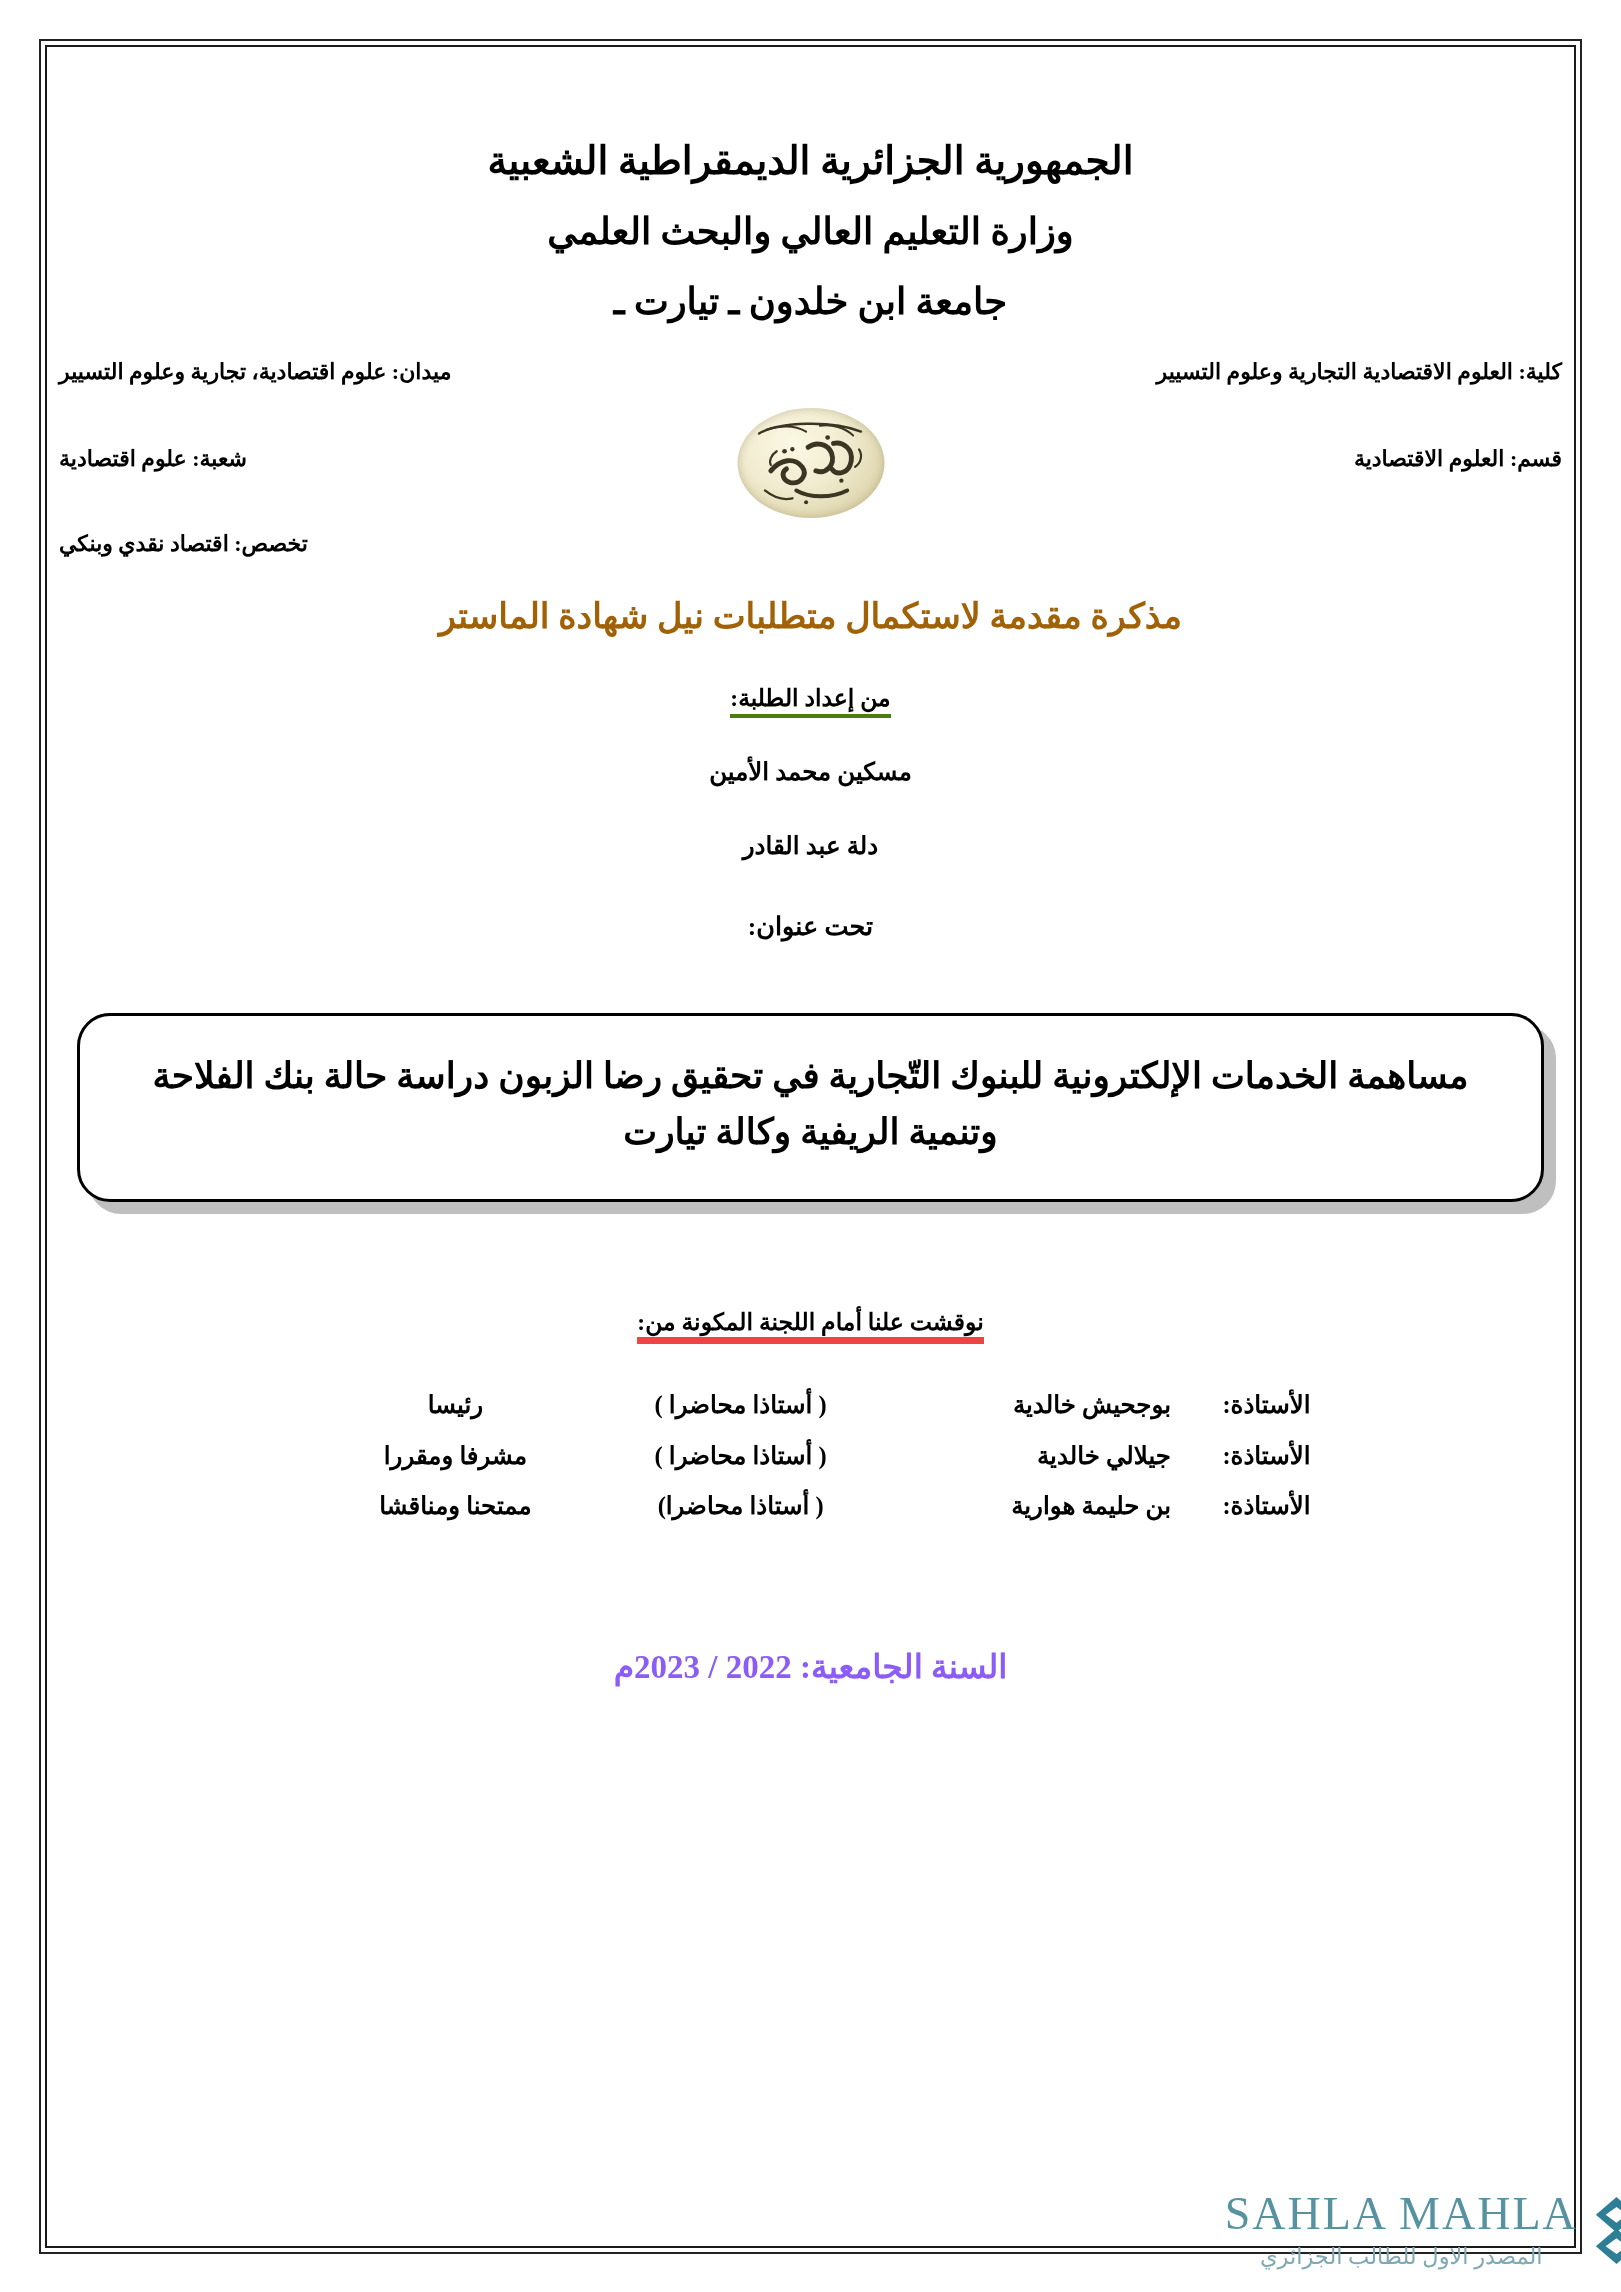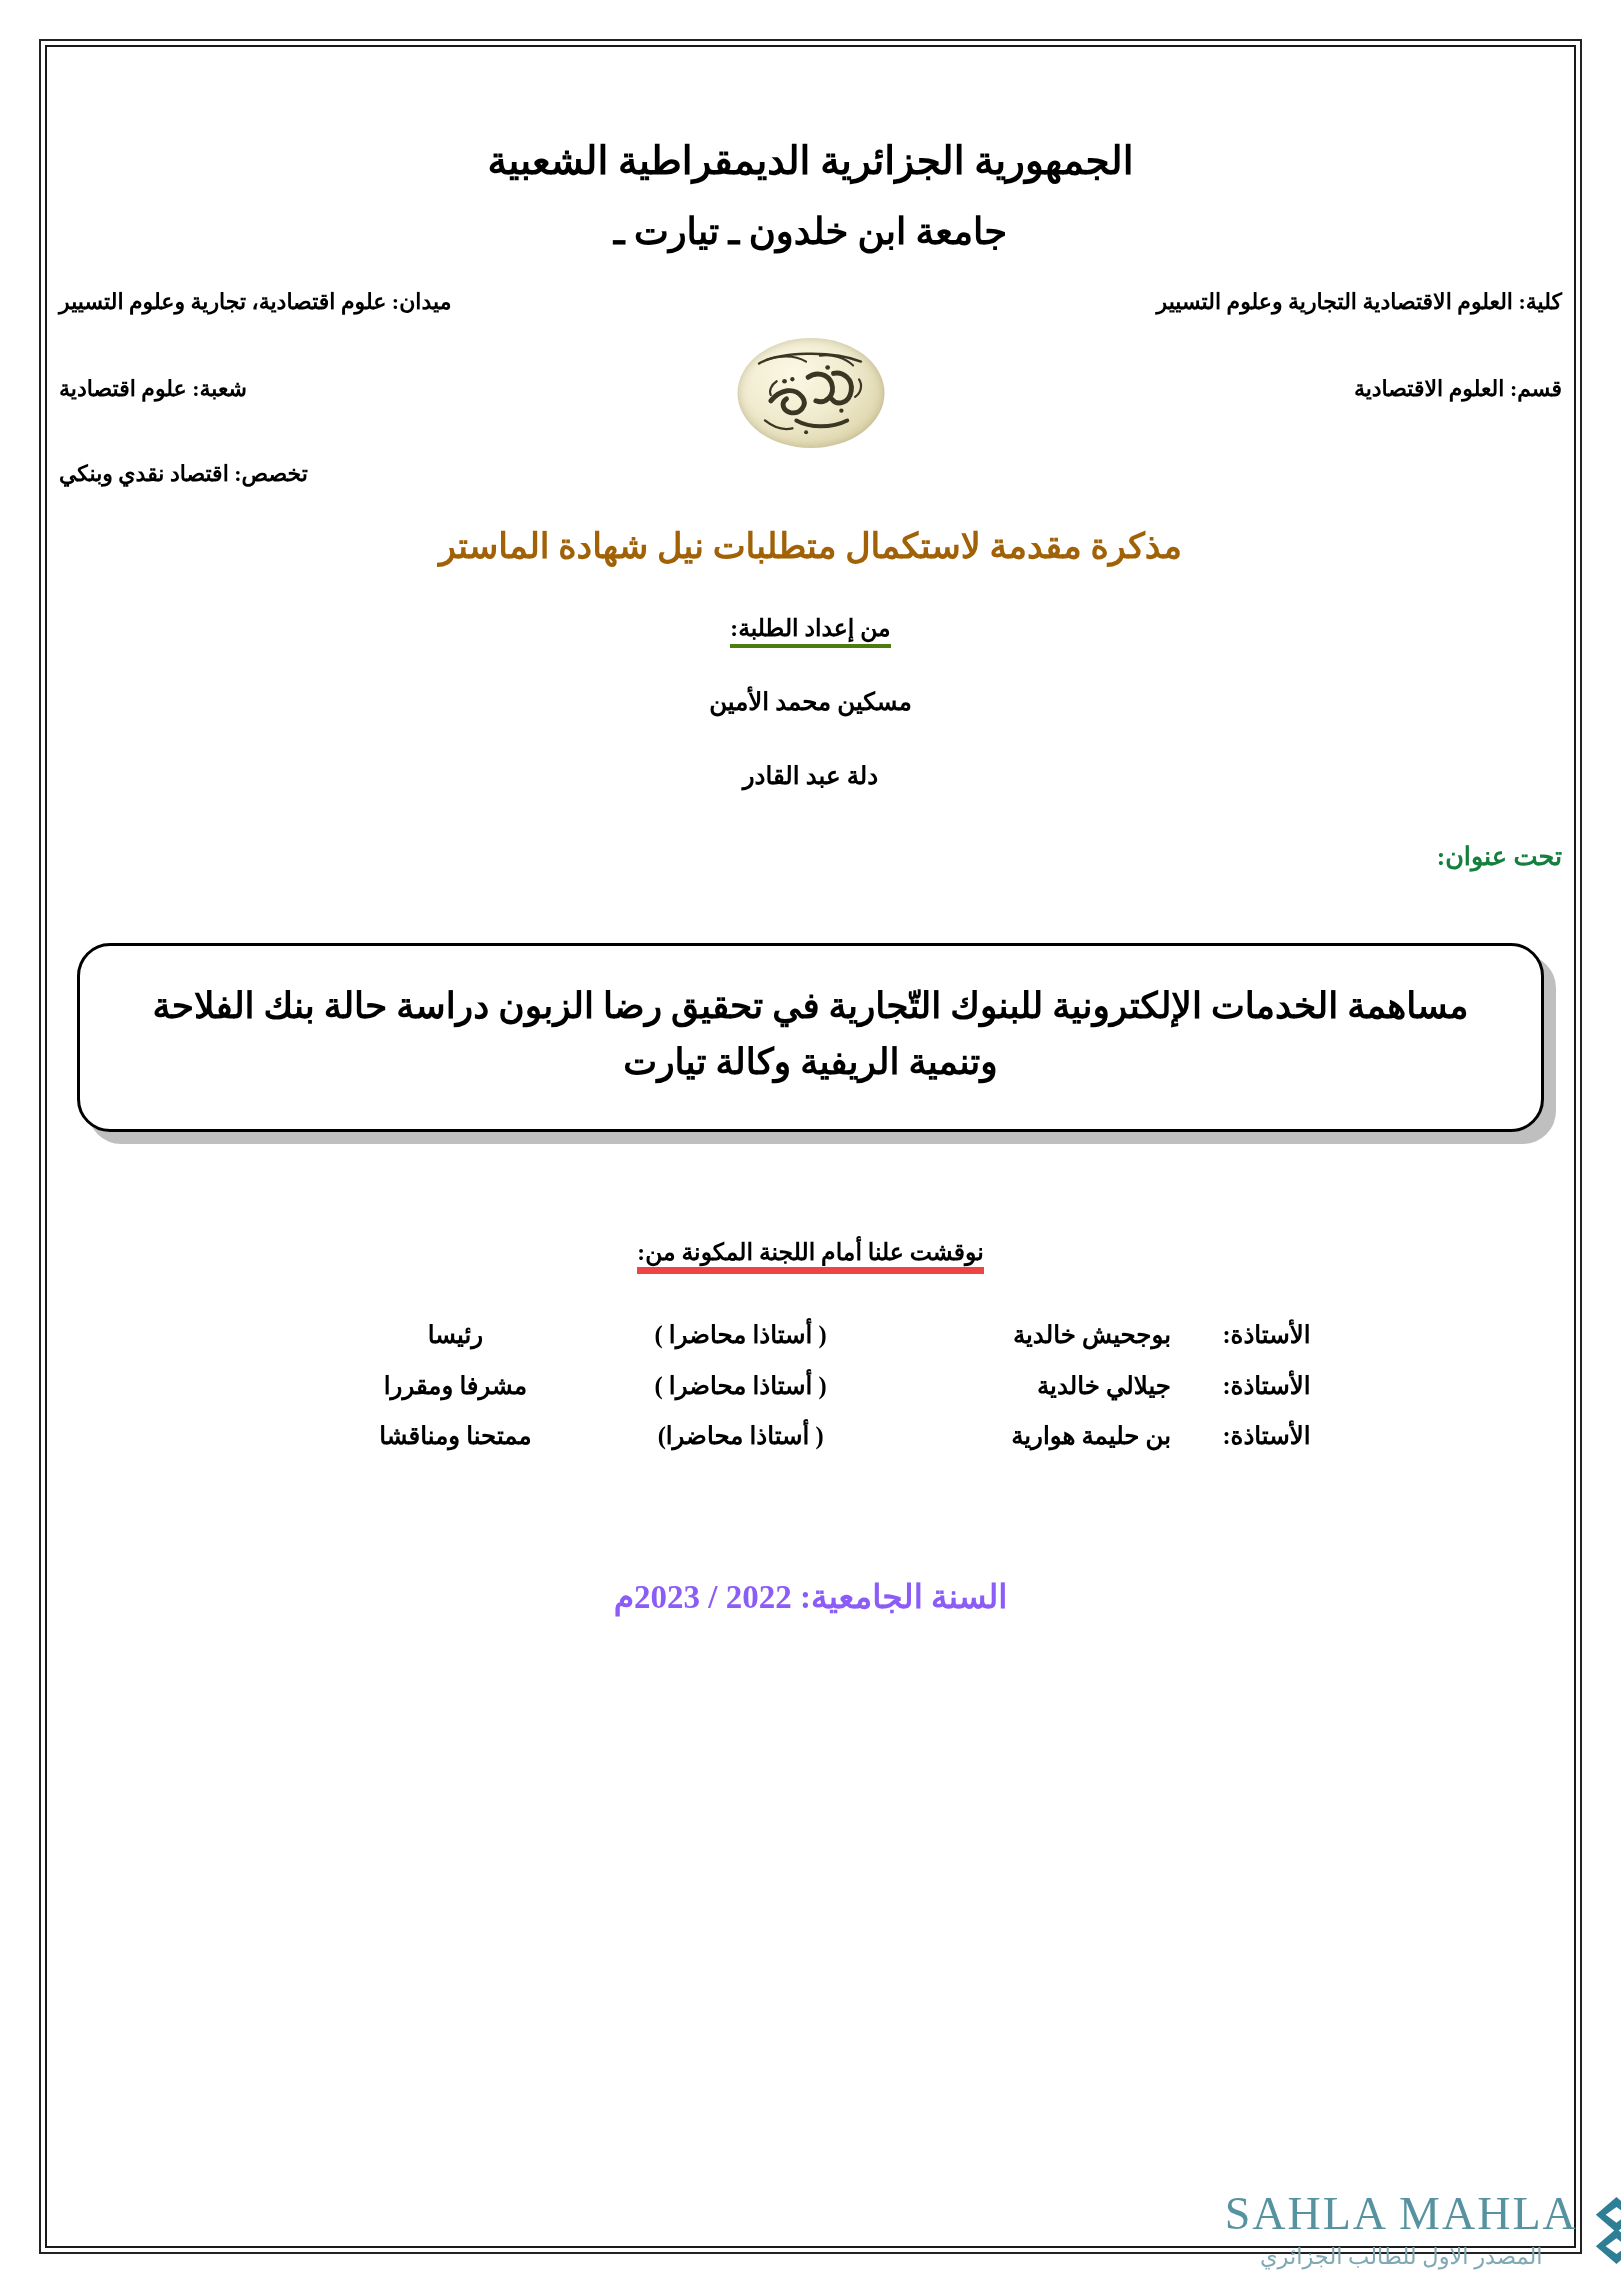--- a/index.html
+++ b/index.html
@@ -125,25 +125,25 @@
 
   .student-name {
     text-align: center;
     margin-top: 45px;
     font-size: 24.5px;
     font-weight: bold;
     color: #000000;
   }
 
   .under-title {
-    text-align: right;
+    text-align: center;
     margin-top: 51px;
     font-size: 25.5px;
     font-weight: bold;
-    color: #15803d;
+    color: #000000;
   }
 
   
   .title-wrap {
     position: relative;
     margin: 71px 17.6px 0 17.6px;
   }
   .title-shadow {
     position: absolute;
     left: 11.8px;
@@ -242,20 +242,21 @@
 
 <div class="page">
 
   <div class="page-frame-outer"></div>
   <div class="page-frame-inner"></div>
 
   <div class="content">
 
     <div class="national-header">
       <div class="line nh-1">الجمهورية الجزائرية الديمقراطية الشعبية</div>
+      <div class="line nh-2">وزارة التعليم العالي والبحث العلمي</div>
       <div class="line nh-3">جامعة ابن خلدون ـ تيارت ـ</div>
     </div>
 
     <div class="admin-block">
 
       <div class="admin-col right">
         <div class="admin-line">كلية: العلوم الاقتصادية التجارية وعلوم التسيير</div>
         <div class="admin-line">قسم: العلوم الاقتصادية</div>
       </div>
 

